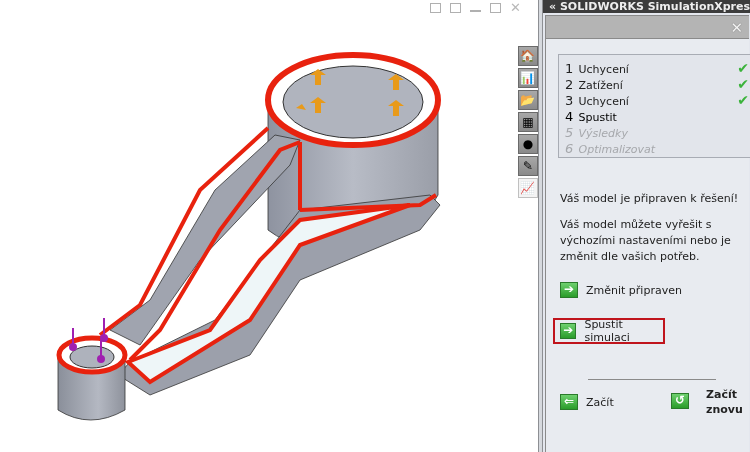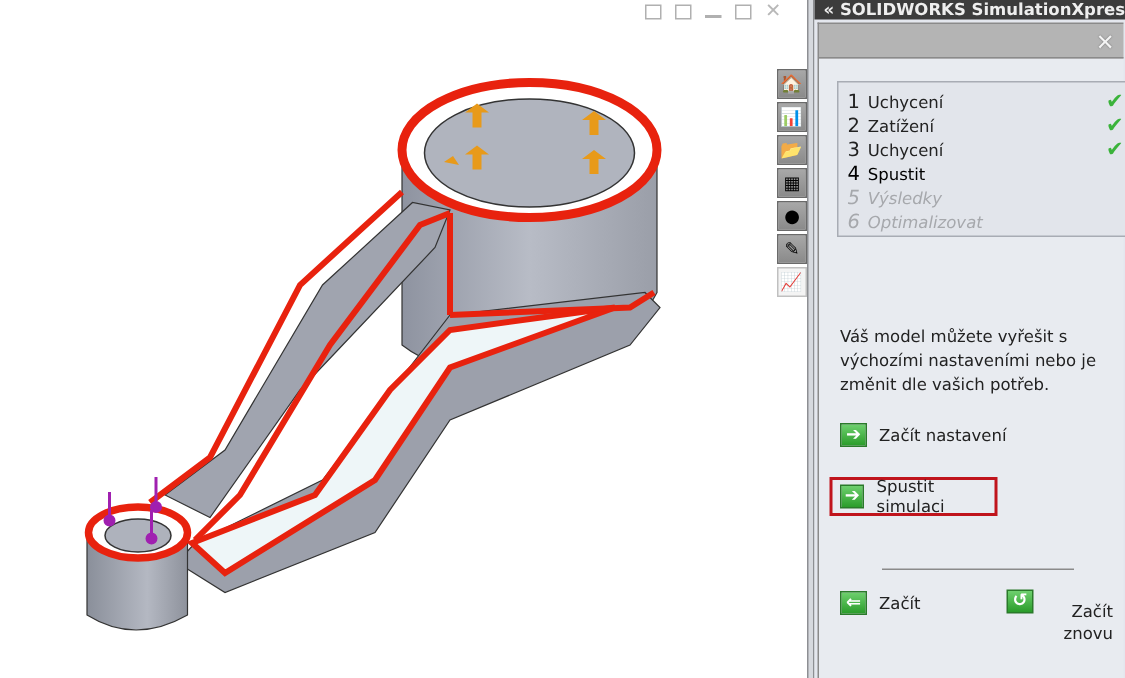--- a/index.html
+++ b/index.html
@@ -26,21 +26,21 @@
   .step .chk { position:absolute; right:8px; top:-1px; color:#3bb33b; font-size:14px; font-weight:bold; }
   .msg1 { position:absolute; left:14px; top:176px; font-size:11px; color:#222; }
   .msg2 { position:absolute; left:14px; top:201px; width:180px; font-size:11px; line-height:16px; color:#222; }
   .link { position:absolute; display:flex; align-items:center; gap:8px; font-size:11px; color:#222; cursor:pointer; }
   .arrow-ic { width:18px; height:16px; background:linear-gradient(#6ed06e,#2a9c2a); border:1px solid #2a7a2a; box-sizing:border-box; color:#fff; font-weight:bold; font-size:12px; line-height:13px; text-align:center; }
   .link-change { left:14px; top:266px; }
   .link-run { left:7px; top:302px; width:112px; height:26px; border:2px solid #c0141c; box-sizing:border-box; padding-left:5px; }
   .hr { position:absolute; left:42px; top:363px; width:128px; height:1px; background:#8a8a8a; }
   .link-back { left:14px; top:378px; }
   .restart-ic { position:absolute; left:125px; top:377px; }
-  .restart-lbl { position:absolute; left:160px; top:384px; width:36px; font-size:11px; line-height:15px; text-align:right; color:#222; }
+  .restart-lbl { position:absolute; left:160px; top:371px; width:36px; font-size:11px; line-height:15px; text-align:left; color:#222;font-weight:bold; }
 </style>
 </head>
 <body>
 
 <div class="viewport">
   <div class="win-ctrls">
     <span></span>
     <span></span>
     <span class="min"></span>
     <span></span>
@@ -133,25 +133,26 @@
 
     <div class="steps">
       <div class="step"><span class="n">1</span> <span>Uchycení</span><span class="chk">✔</span></div>
       <div class="step"><span class="n">2</span> <span>Zatížení</span><span class="chk">✔</span></div>
       <div class="step"><span class="n">3</span> <span>Uchycení</span><span class="chk">✔</span></div>
       <div class="step bold"><span class="n">4</span> <span>Spustit</span></div>
       <div class="step dis"><span class="n">5</span> <span>Výsledky</span></div>
       <div class="step dis"><span class="n">6</span> <span>Optimalizovat</span></div>
     </div>
 
+    <div class="msg1">Váš model je připraven k řešení!</div>
     <div class="msg2">Váš model můžete vyřešit s výchozími nastaveními nebo je změnit dle vašich potřeb.</div>
 
     <div class="link link-change">
       <span class="arrow-ic">➔</span>
-      <span>Začít nastavení</span>
+      <span>Změnit připraven</span>
     </div>
 
     <div class="link link-run">
       <span class="arrow-ic">➔</span>
       <span>Spustit simulaci</span>
     </div>
 
     <div class="hr"></div>
 
     <div class="link link-back">

